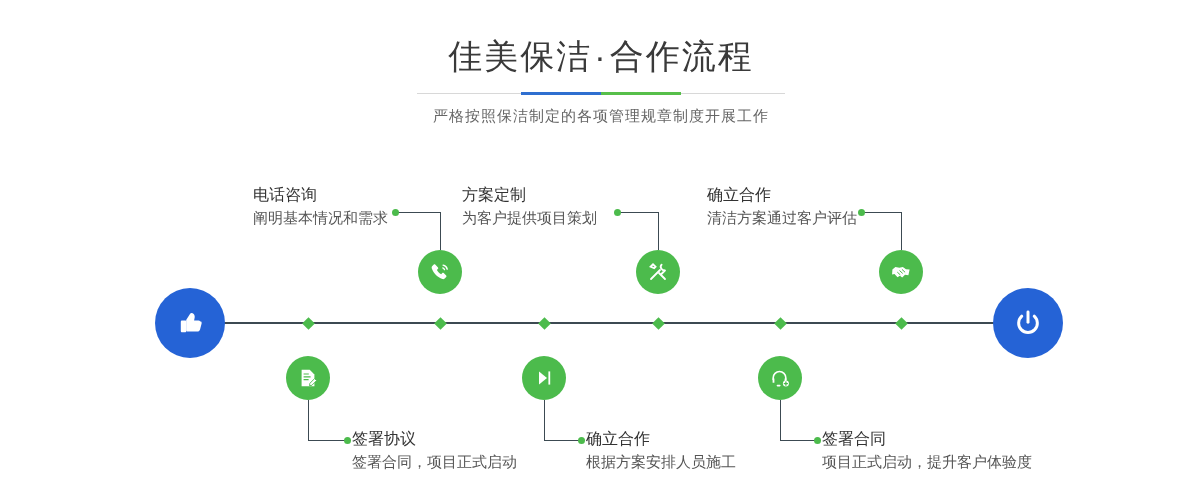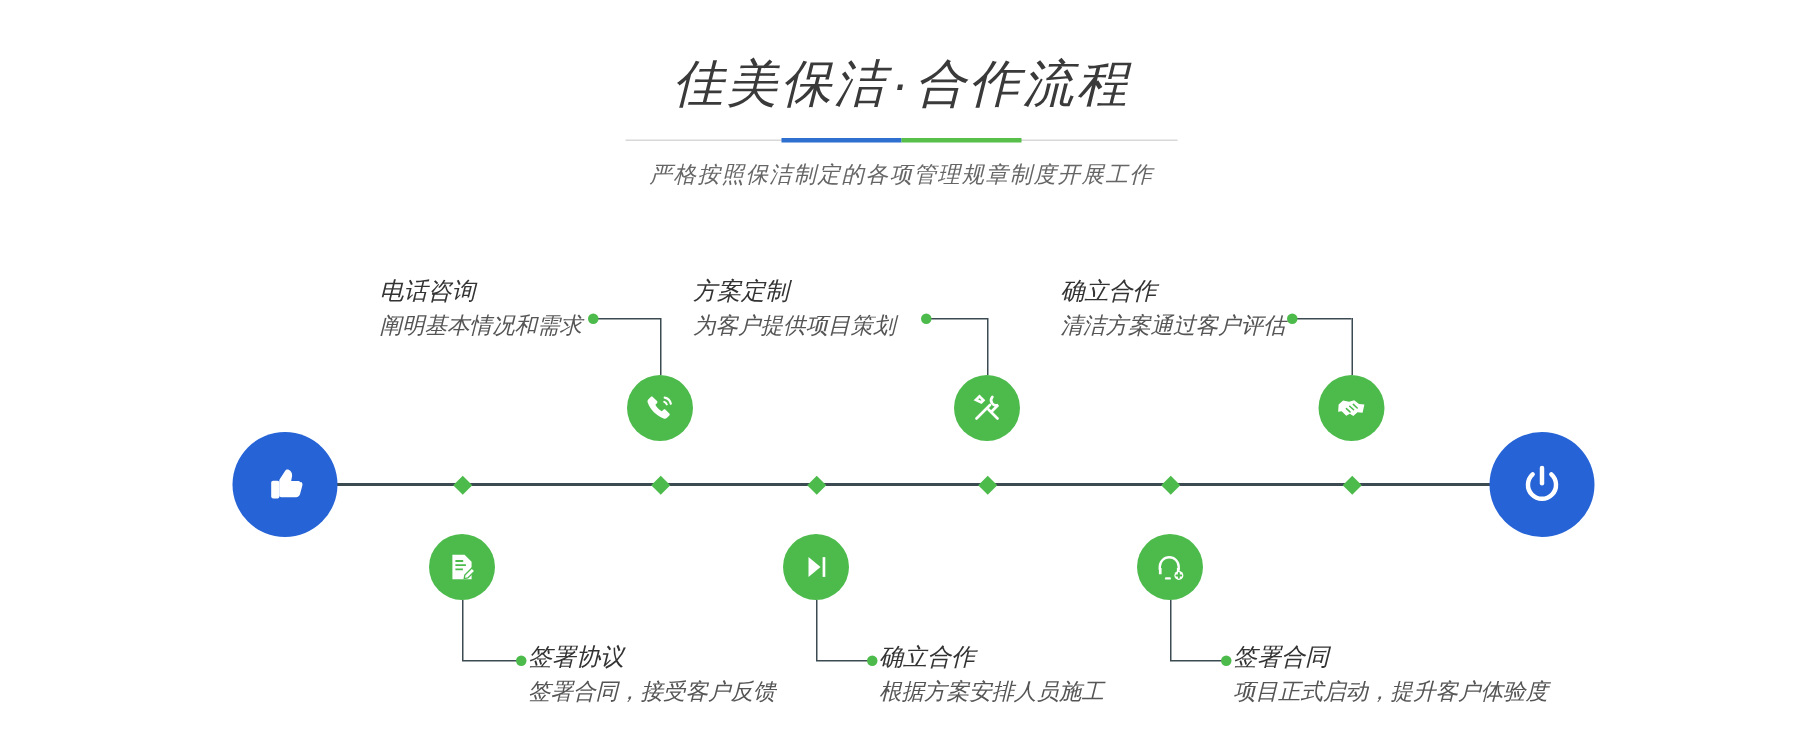--- a/index.html
+++ b/index.html
@@ -10,21 +10,20 @@
     width: 1202px;
     height: 502px;
     background: #ffffff;
     font-family: "Liberation Sans", "DejaVu Sans", sans-serif;
     overflow: hidden;
   }
   .page {
     position: relative;
     width: 1202px;
     height: 370px;
-    font-style: italic;
   }
 
   
   .header {
     position: absolute;
     top: 34px;
     left: 0;
     width: 1202px;
     text-align: center;
   }
@@ -235,21 +234,21 @@
           <path d="M7.6 7.4h5.2v1.2H7.6zM7.6 10.2h7v1.2h-7zM7.6 13h5v1.2h-5z" fill="#4cbb4c"></path>
           <path d="M18.6 12.6l2 2-4.7 4.7-2.4.4.4-2.4z" fill="#ffffff" stroke="#4cbb4c" stroke-width=".9"></path>
         </svg>
       </span>
     </div>
     <div class="vline" style="left:308px; top:250px; height:40px;"></div>
     <div class="hline" style="left:308px; top:290px; width:38px;"></div>
     <div class="tip-dot" style="left:344px; top:287px;"></div>
     <div class="label below" style="left:352px; top:278px;">
       <span class="lbl-title">签署协议</span>
-      <span class="lbl-desc">签署合同，接受客户反馈</span>
+      <span class="lbl-desc">签署合同，项目正式启动</span>
     </div>
 
     <div class="diamond" style="left:540px;"></div>
     <div class="diamond" style="left:654px;"></div>
     <div class="node" style="left:636px; top:100px;">
       <span>
         <svg width="24" height="24" viewBox="0 0 24 24" fill="none" stroke="#ffffff" stroke-width="1.8" stroke-linecap="round">
           <path d="M5 19l9-9"></path>
           <path d="M15.6 4.6a3.4 3.4 0 0 0 3.8 5.4l-4 4"></path>
           <path d="M19 19l-6-6"></path>

